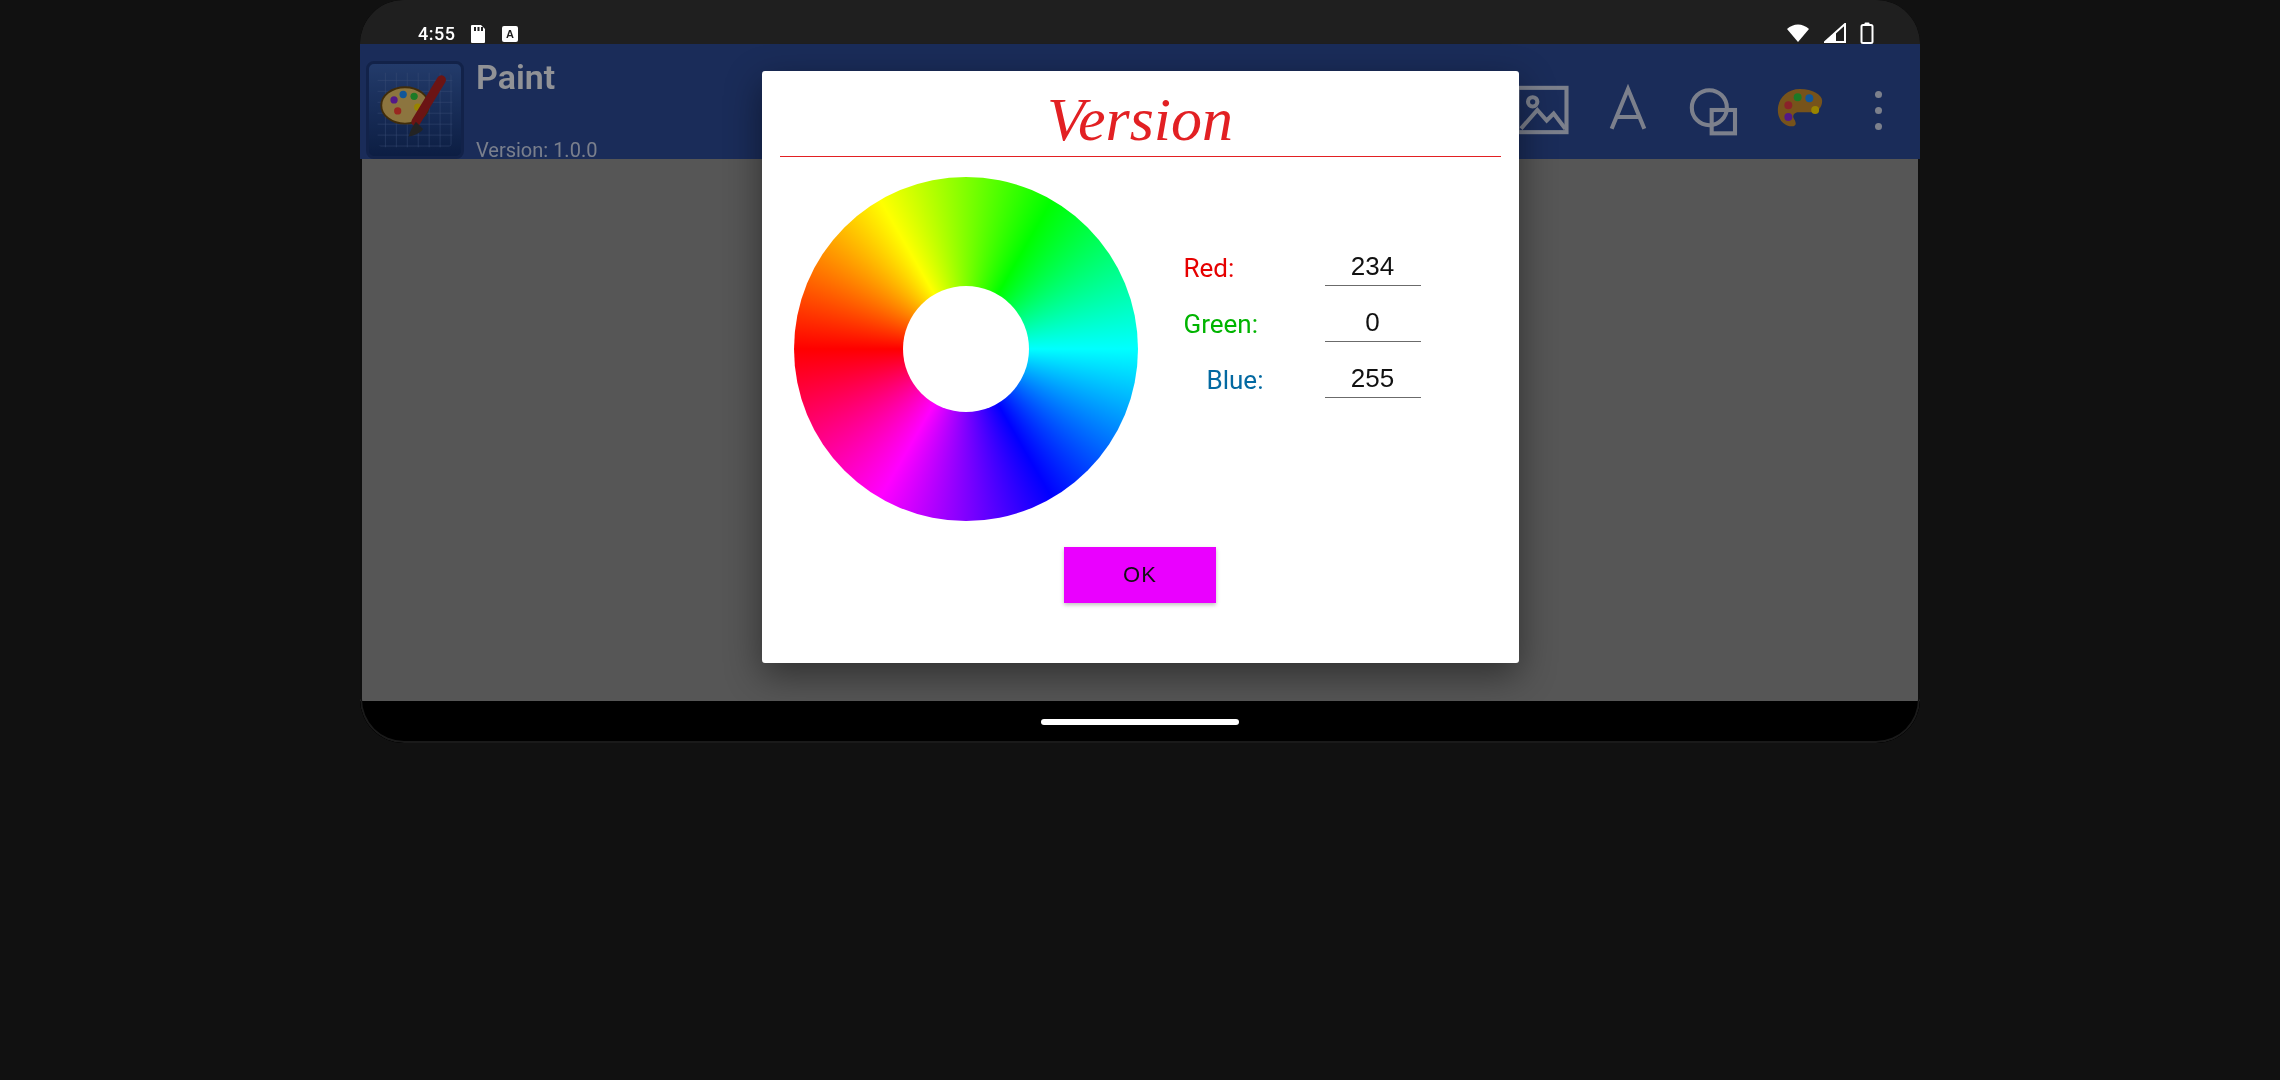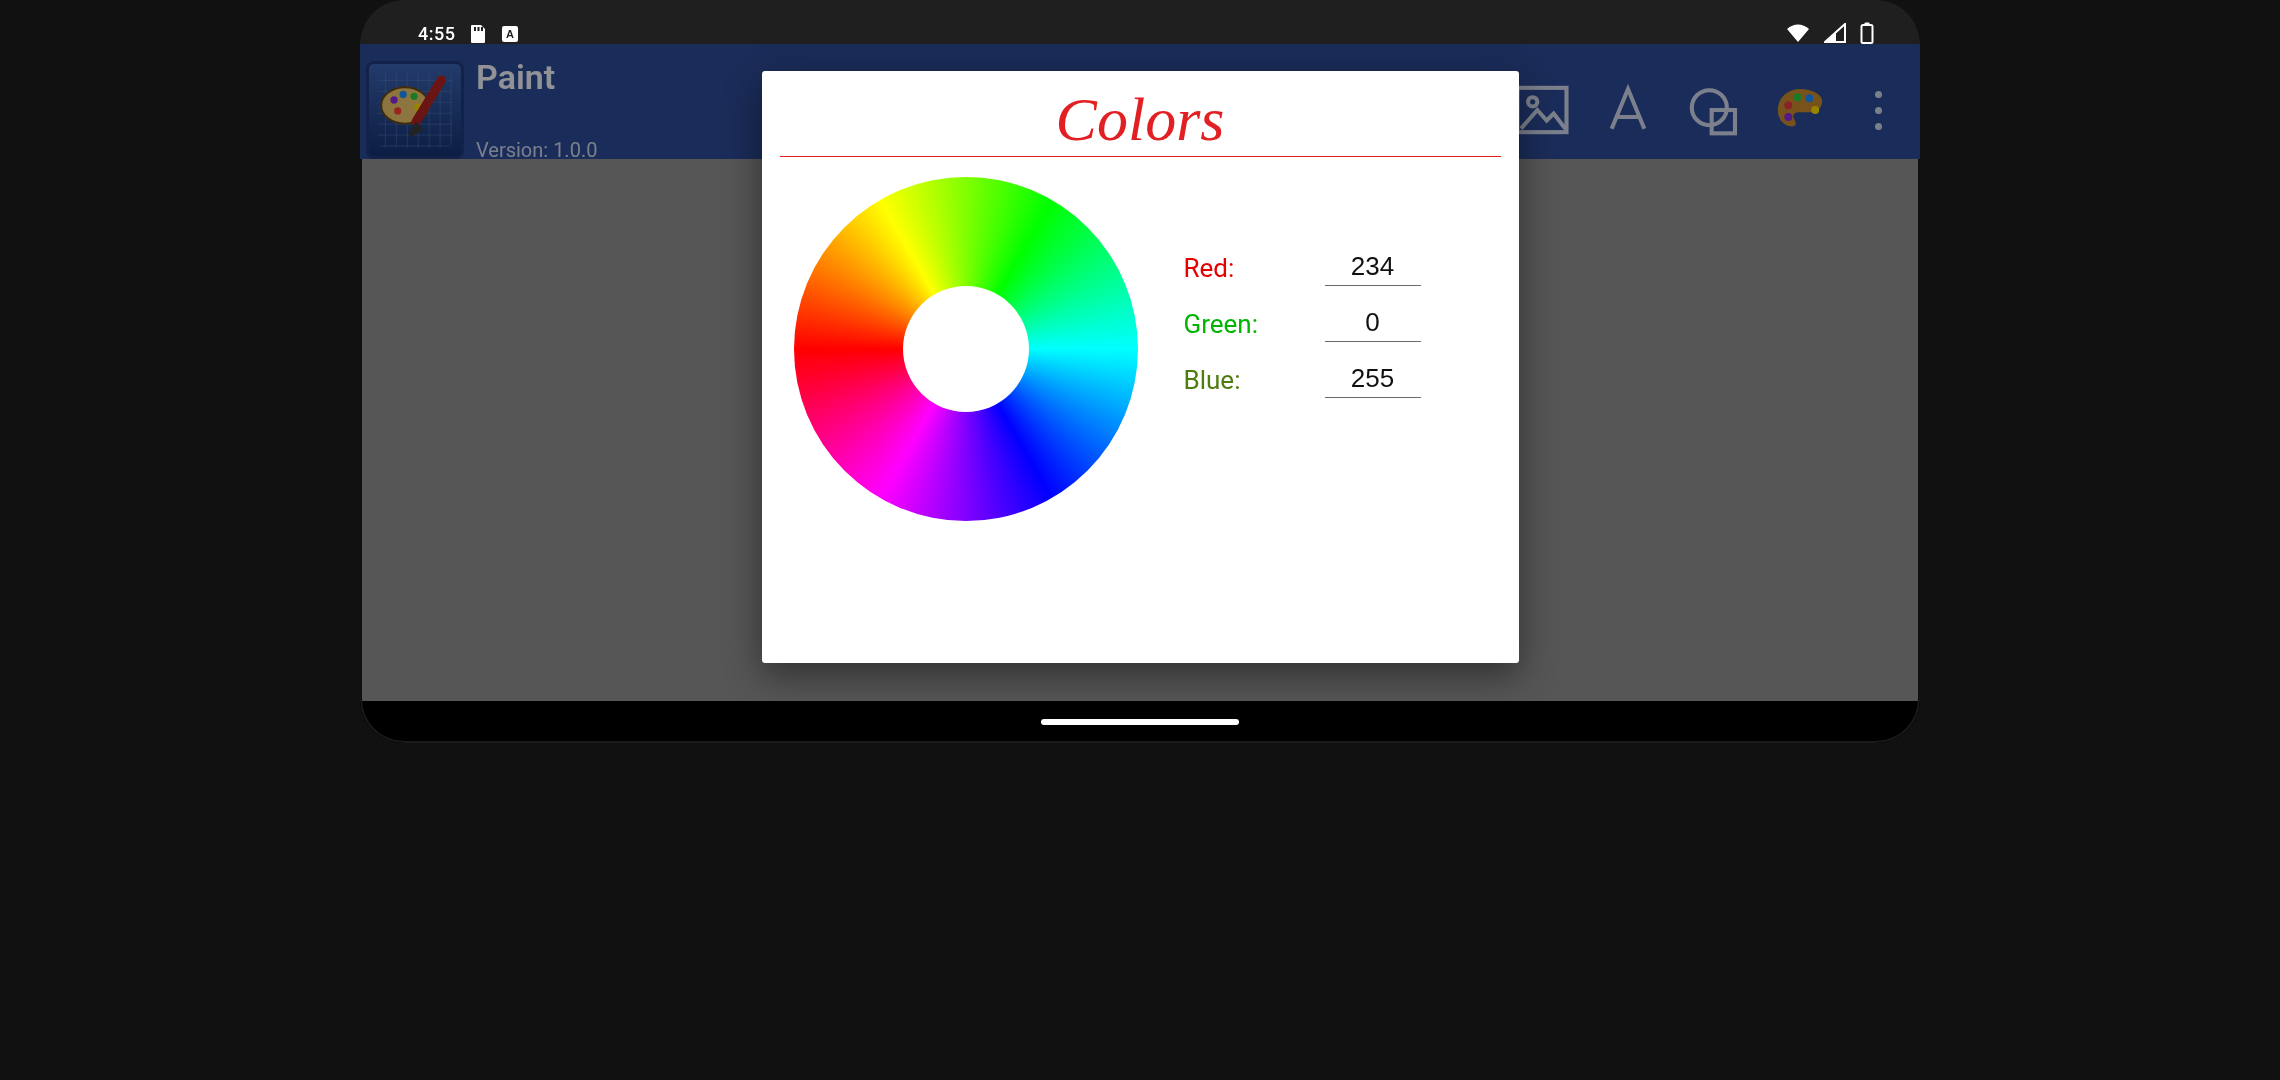--- a/index.html
+++ b/index.html
@@ -88,21 +88,21 @@
   .wheel::after{
     content:"";position:absolute;left:50%;top:50%;width:126px;height:126px;
     background:#fff;border-radius:50%;transform:translate(-50%,-50%);
   }
   .rgb-grid{
     margin-top:76px;display:grid;grid-template-columns:120px 104px;row-gap:38px;column-gap:14px;
     font-size:26px;align-items:center;gap:21px;
   }
   .rgb-label-red{color:#e60000;}
   .rgb-label-green{color:#00b400;}
-  .rgb-label-blue{color:#4d7c0f;}
+  .rgb-label-blue{color:#0369a1;margin-left:23px;}
   .rgb-input{
     border:none;border-bottom:1.5px solid #6b6b6b;background:transparent;
     font-size:26px;text-align:center;width:96px;padding:0 0 3px 0;outline:none;color:#111;
   }
   .ok-row{display:flex;justify-content:center;margin-top:24px;}
   .ok-btn{
     background:var(--accent);color:#111;text-align:center;
     width:152px;height:56px;font-size:22px;font-weight:500;letter-spacing:1px;border:none;
     box-shadow:0 2px 4px rgba(0,0,0,0.25);
   }
@@ -215,35 +215,38 @@
           <span></span>
           <span></span>
       </div>
     </div>
   </div>
 
   <div class="canvas"></div>
 
   <div class="scrim">
     <div class="dialog">
-      <div class="dialog-title">Colors</div>
+      <div class="dialog-title">Version</div>
       <div class="dialog-rule"></div>
       <div class="dialog-body">
         <div class="wheel-wrap">
           <div class="wheel"></div>
         </div>
         <div class="rgb-grid">
           <span class="rgb-label-red">Red:</span>
           <input class="rgb-input" value="234" style="">
           <span class="rgb-label-green">Green:</span>
           <input class="rgb-input" value="0" style="">
           <span class="rgb-label-blue">Blue:</span>
           <input class="rgb-input" value="255" style="">
         </div>
       </div>
+      <div class="ok-row">
+        <button class="ok-btn" style="background:#ea00ff">OK</button>
+      </div>
     </div>
   </div>
 
   <div class="navbar">
     <div class="nav-handle"></div>
   </div>
 
   <div class="corner-shadow"></div>
 </div>
 

